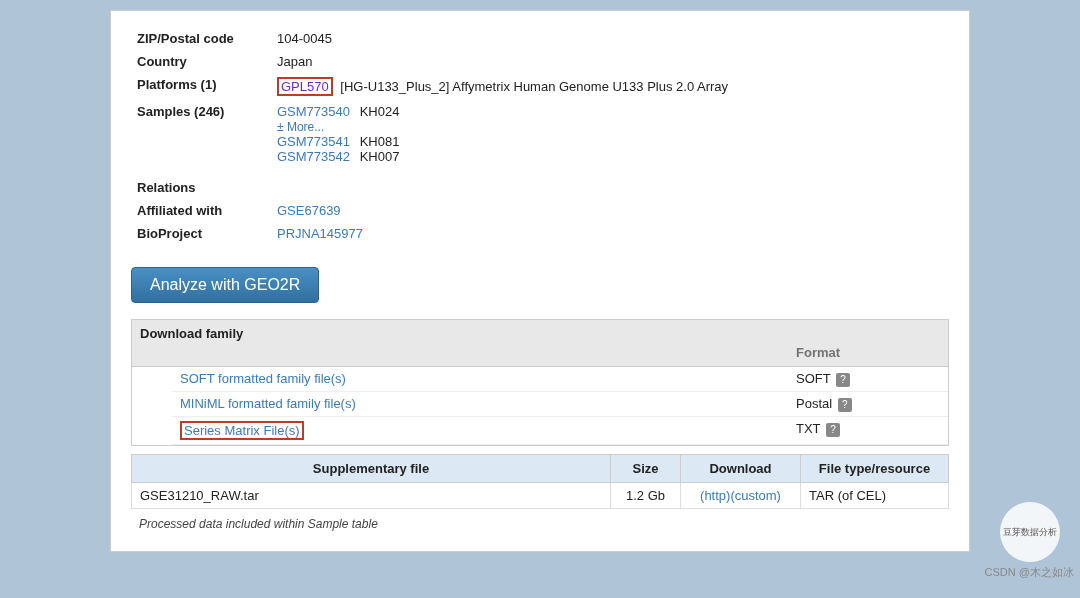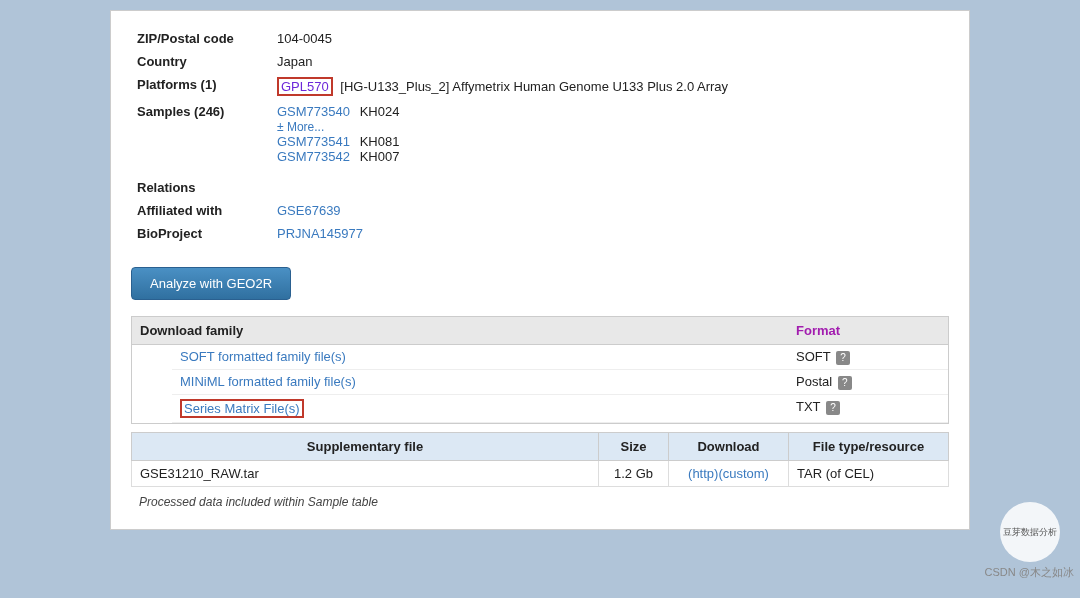--- a/index.html
+++ b/index.html
@@ -55,21 +55,21 @@
       margin-bottom: 2px;
       margin-top: 48px;
     }
     .analyze-btn {
       background: linear-gradient(to bottom, #4a90c4, #3070a0);
       color: #fff;
       border: 1px solid #2a6090;
       border-radius: 4px;
       padding: 8px 18px;
       cursor: pointer;
-      font-size: 13px;
+      font-size: 16px;
       margin: 12px 0 16px 0;
       text-align: right;
     }
     .download-section {
       width: 100%;
       border: 1px solid #ccc;
     }
     .download-header {
       display: flex;
       background: #e8e8e8;
@@ -78,21 +78,22 @@
     .download-header .col-family {
       flex: 1;
       padding: 6px 8px;
       font-weight: bold;
       color: #222;
     }
     .download-header .col-format {
       width: 160px;
       padding: 6px 8px;
       font-weight: bold;
-      color: #a21caf;
+      color: #737373;
+      margin-top: 19px;
     }
     .download-row {
       display: flex;
       border-bottom: 1px solid #eee;
       margin-left: 40px;
     }
     .download-row .col-family {
       flex: 1;
       padding: 4px 8px;
     }
@@ -283,21 +284,21 @@
     </div>
   </div>
 
   
   <table class="supp-table">
     <thead>
       <tr>
         <th>Supplementary file</th>
         <th style="width:70px;">Size</th>
         <th style="width:120px;">Download</th>
-        <th style="width:160px;">File type/resource</th>
+        <th style="width:148px;">File type/resource</th>
       </tr>
     </thead>
     <tbody>
       <tr>
         <td>GSE31210_RAW.tar</td>
         <td class="center">1.2 Gb</td>
         <td class="center">
           <a class="link-blue" href="#">(http)</a><a class="link-blue" href="#">(custom)</a>
         </td>
         <td>TAR (of CEL)</td>

